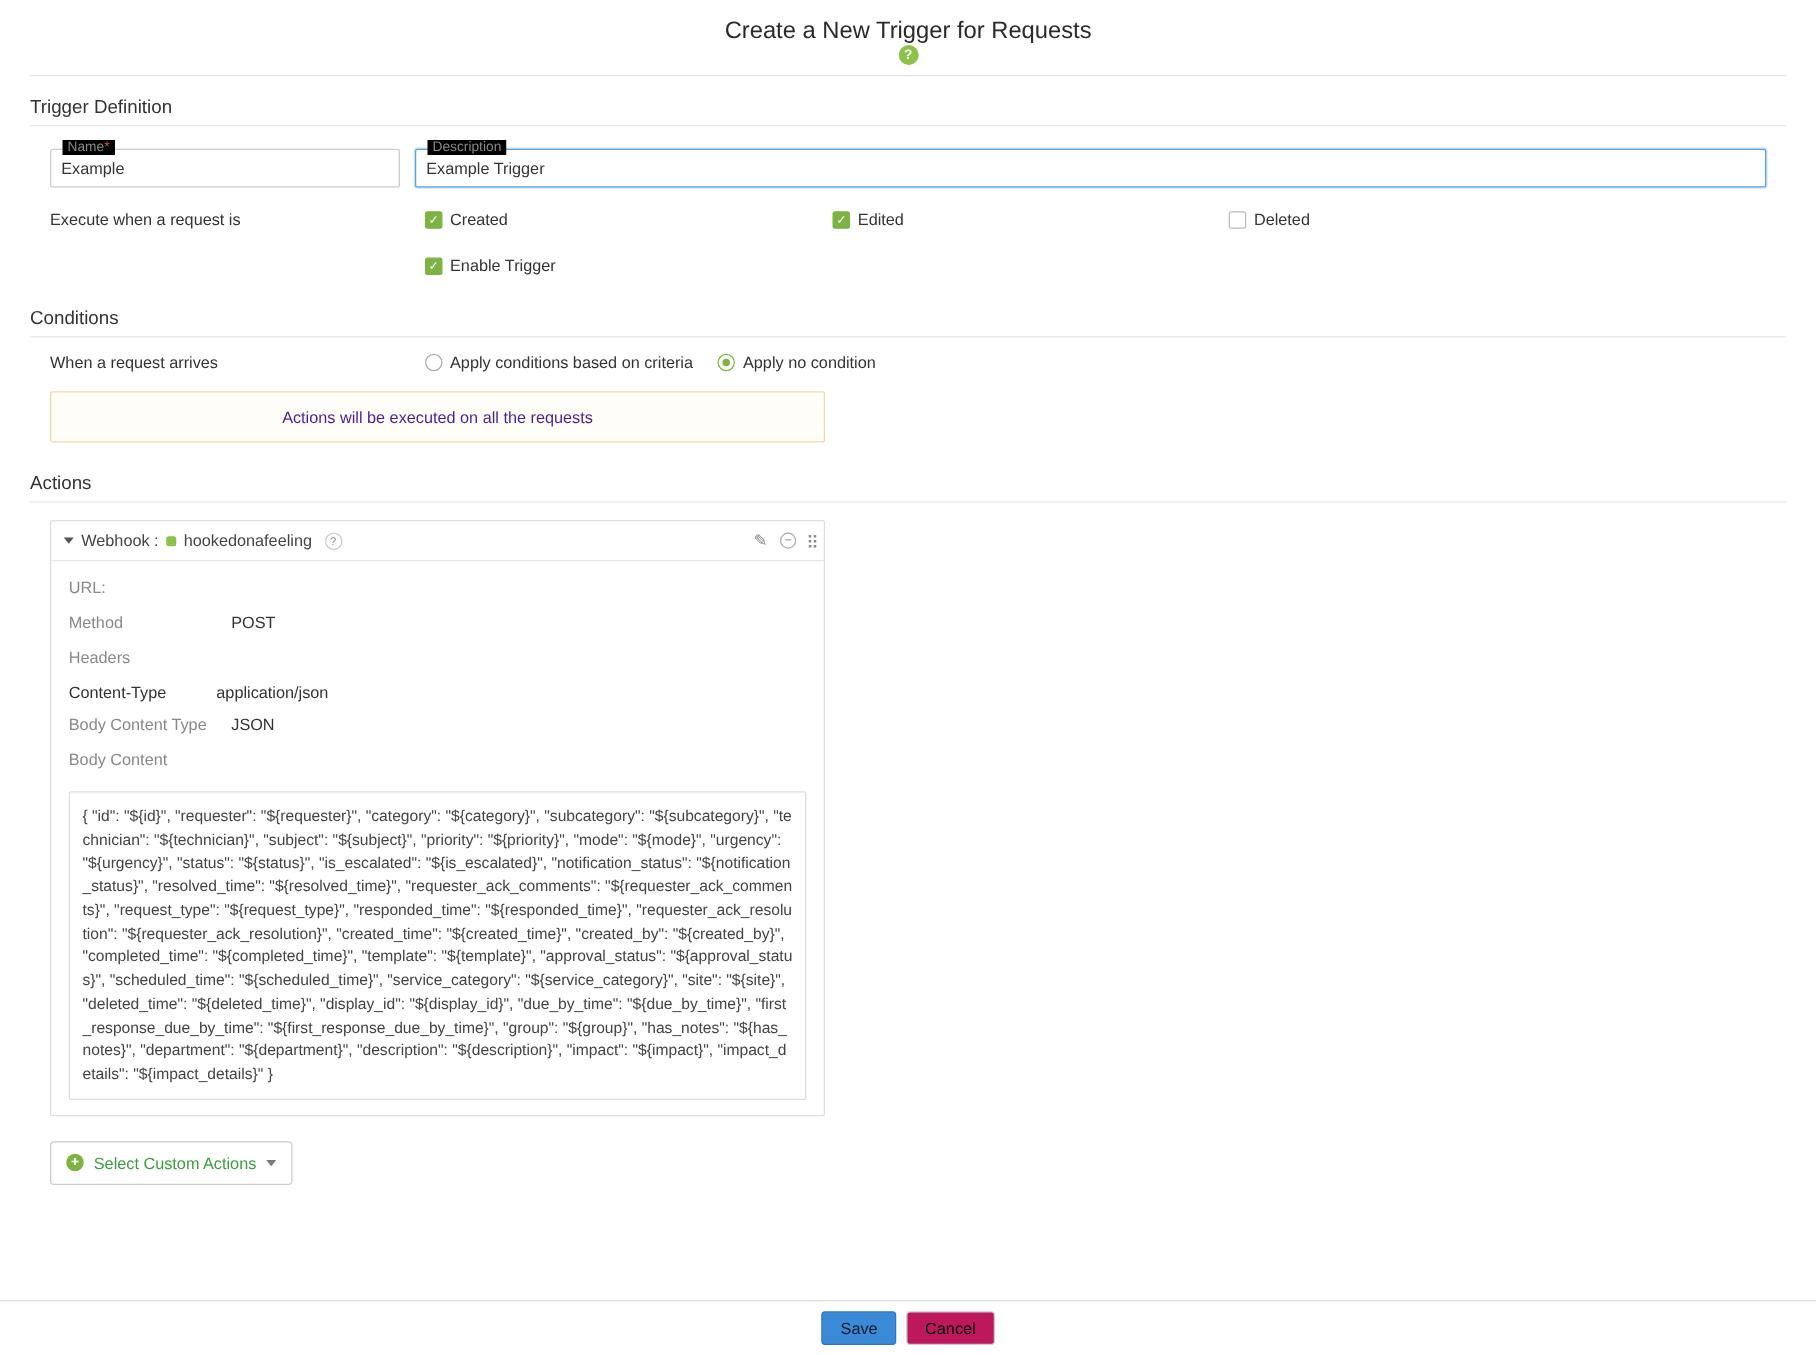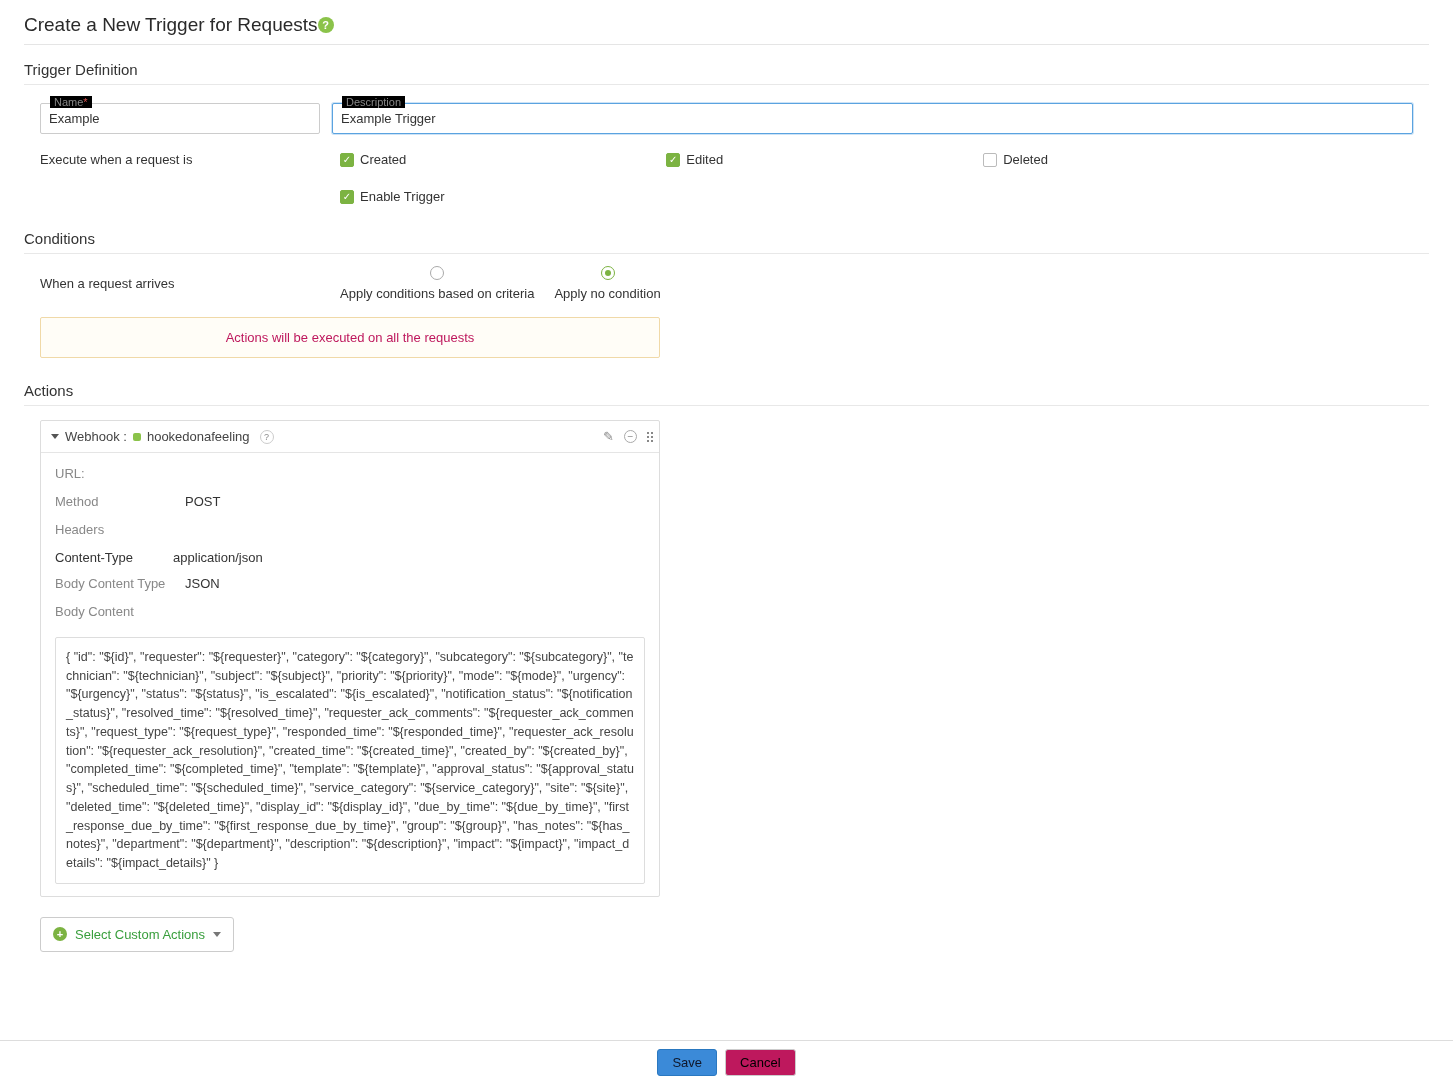--- a/index.html
+++ b/index.html
@@ -5,23 +5,25 @@
     * { box-sizing: border-box; margin: 0; padding: 0; }
     body {
       font-family: -apple-system, BlinkMacSystemFont, "Segoe UI", Arial, sans-serif;
       font-size: 13px;
       color: #333;
       background: #fff;
       padding: 0 24px 60px 24px;
     }
     .page-header {
       display: flex;
+      justify-content: space-between;
       align-items: center;
       padding: 14px 0 8px 0;
       border-bottom: 1px solid #e5e5e5;
+      flex-direction: column;
     }
     .page-header h1 {
       font-size: 19px;
       font-weight: 500;
       color: #2a2a2a;
     }
     .help-icon {
       width: 16px; height: 16px; border-radius: 50%;
       background: #8bc34a; color: #fff; font-size: 11px; font-weight: bold;
       display: inline-flex; align-items: center; justify-content: center;
@@ -98,37 +100,36 @@
       font-size: 10px; color: #fff;
     }
     .chk-box.checked { background: #7cb342; border-color: #7cb342; }
     .chk-box.checked::after { content:"✓"; }
     .radio {
       display: inline-flex;
       align-items: center;
       gap: 6px;
       font-size: 13px;
       cursor: pointer;
-      flex-direction: column;
     }
     .radio-dot {
       width: 14px; height: 14px; border-radius: 50%;
       border: 1px solid #aaa;
       display: inline-flex; align-items: center; justify-content: center;
     }
     .radio-dot.on { border-color: #7cb342; }
     .radio-dot.on::after {
       content:""; width:6px; height:6px; border-radius:50%; background:#7cb342;
     }
     .info-banner {
       margin: 16px 16px 0 16px;
       max-width: 620px;
       border: 1px solid #f0d9a8;
       background: #fffdf7;
-      color: #be185d;
+      color: #4c1d95;
       padding: 12px;
       text-align: center;
       font-size: 13px;
       border-radius: 2px;
     }
     
     .action-card {
       margin: 14px 16px 0 16px;
       max-width: 620px;
       border: 1px solid #ddd;

